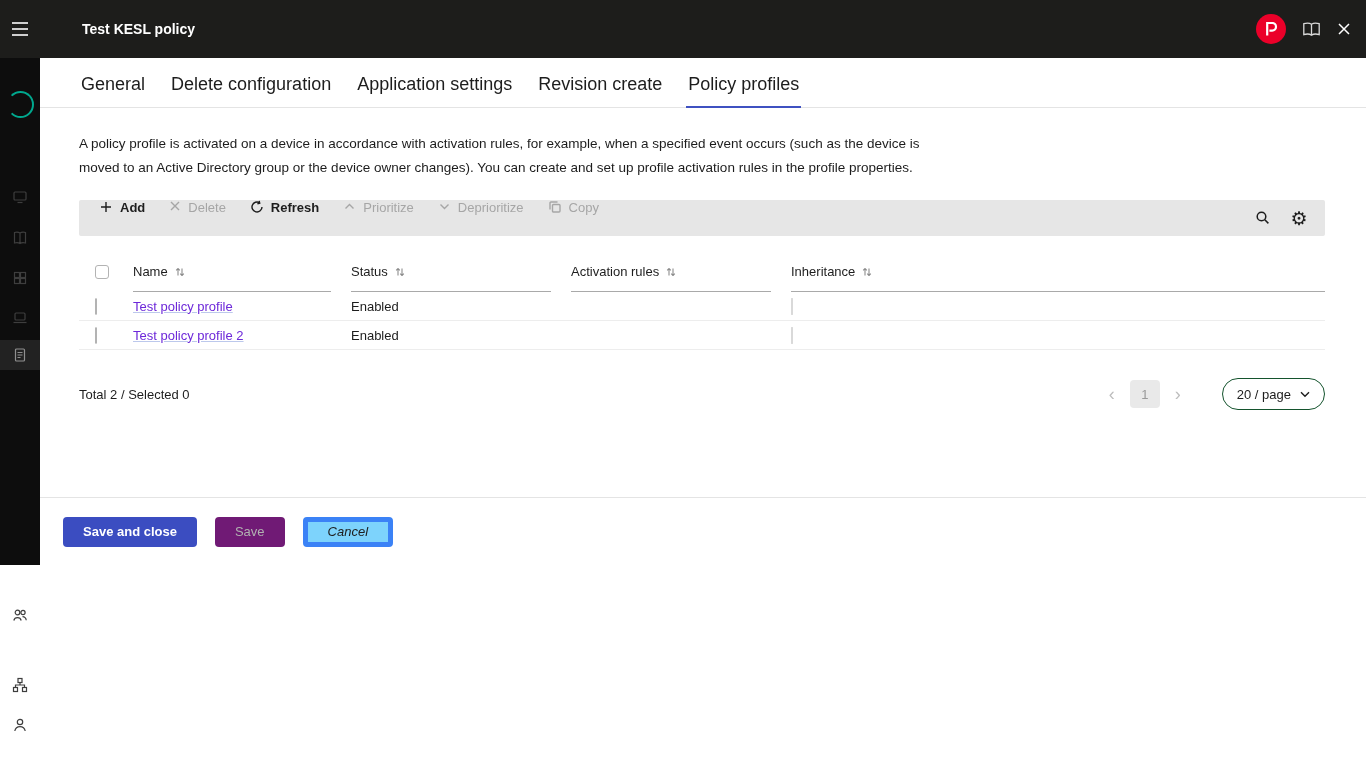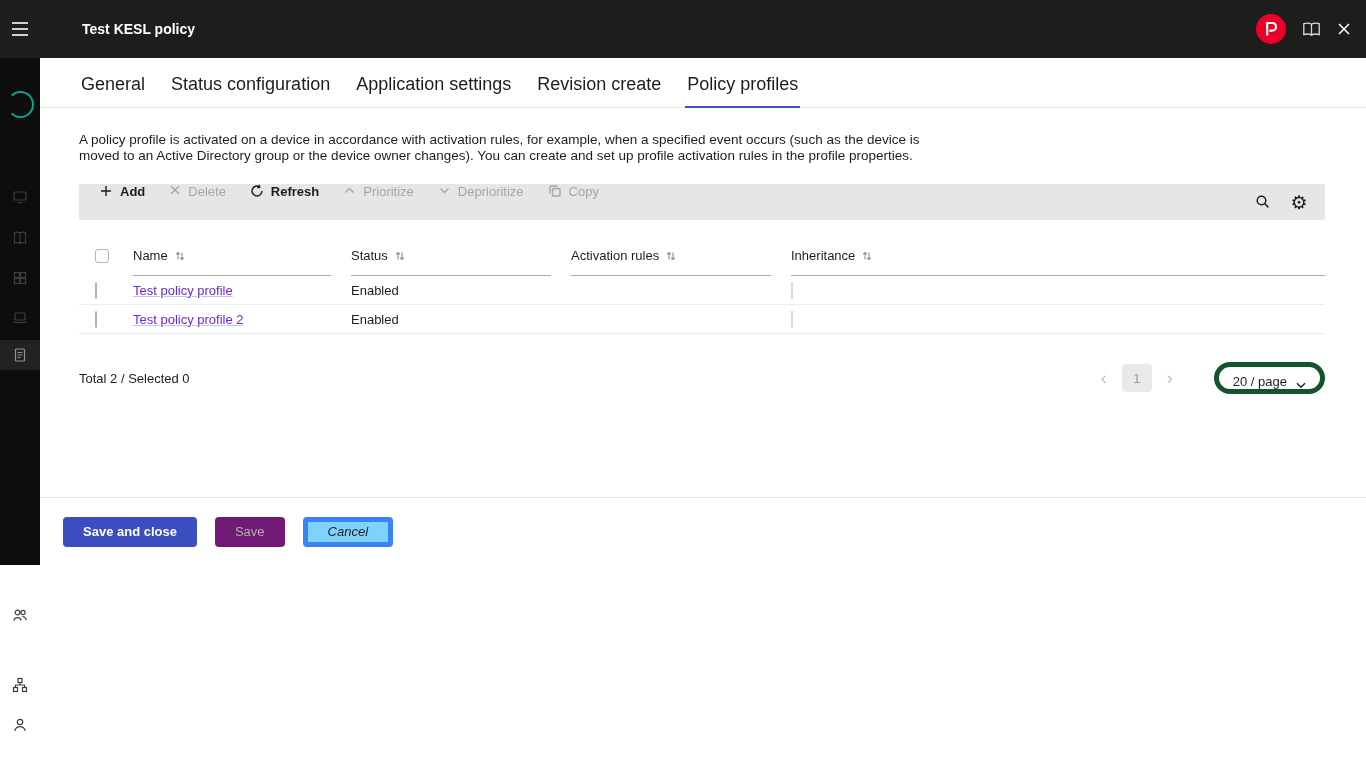--- a/index.html
+++ b/index.html
@@ -25,21 +25,21 @@
   .logo-arc { position:absolute; top:33px; left:7px; width:27px; height:27px; border-radius:50%; border:2px solid #00a88e; border-left-color:transparent; }
 
   
   .main { position:absolute; top:58px; left:40px; right:0; bottom:0; display:flex; flex-direction:column; background:#fff; }
   .content { flex:1 1 auto; overflow:hidden; }
 
   .tabs { display:flex; gap:22px; padding:12px 41px 0 39px; border-bottom:1px solid #e4e4e4; }
   .tab { font-size:18px; color:#1d1d1d; padding:4px 2px 11px; cursor:pointer; white-space:nowrap; }
   .tab.active { border-bottom:2px solid #3f51c1; margin-bottom:-1px; }
 
-  .description { margin:24px 300px 0 39px; max-width:880px; font-size:13.5px; line-height:16px; color:#1d1d1d; }
+  .description { margin:24px 300px 0 39px; max-width:880px; font-size:13.5px; line-height:24px; color:#1d1d1d; }
 
   .toolbar { margin:20px 41px 0 39px; height:36px; background:#e6e6e6; border-radius:2px; display:flex; align-items:center; padding:0 8px; }
   .tbtn { display:flex; align-items:flex-start; gap:7px; font-size:13px; font-weight:bold; padding:0 12px; height:100%; color:#1d1d1d; cursor:pointer; white-space:nowrap; }
   .tbtn svg { stroke:currentColor; fill:none; stroke-width:1.4; }
   .tbtn.disabled { color:#a6a6a6; cursor:default; font-weight:normal; }
   .toolbar-right { margin-left:auto; display:flex; align-items:center; gap:8px; padding-right:4px; }
   .tool-icon { width:28px; height:28px; display:flex; align-items:center; justify-content:center; cursor:pointer; color:#1d1d1d; }
   .tool-icon svg { stroke:#1d1d1d; fill:none; stroke-width:1.5; }
   .gear-glyph { font-size:19px; line-height:1; color:#1d1d1d; }
 
@@ -54,21 +54,21 @@
   .cell.cbcell { padding-left:16px; }
   .cb { width:14px; height:14px; border:1px solid #b3b3b3; border-radius:3px; background:#fff; cursor:pointer; }
   .cb.disabled { background:#d9d9d9; border-color:#d9d9d9; cursor:default; }
   a.rowlink { color:#6d28d9; text-decoration:underline; text-decoration-color:#bcc8ec; cursor:pointer; }
 
   
   .pagination-row { margin:28px 41px 0 39px; display:flex; align-items:center; justify-content:space-between; font-size:13px; }
   .pager { display:flex; align-items:center; gap:8px; }
   .page-chevron { color:#bdbdbd; font-size:18px; width:20px; text-align:center; cursor:pointer; line-height:1; }
   .page-num { min-width:30px; height:28px; background:#e9e9e9; border-radius:4px; color:#9a9a9a; display:flex; align-items:center; justify-content:center; cursor:pointer; }
-  .page-size { margin-left:26px; height:32px; border:5px solid #14532d; border-radius:16px; padding:0 14px; display:flex; align-items:flex-end; gap:9px; color:#1d1d1d; cursor:pointer; background:#fff; }
+  .page-size { margin-left:26px; height:32px; border:1px solid #14532d; border-radius:16px; padding:0 14px; display:flex; align-items:center; gap:9px; color:#1d1d1d; cursor:pointer; background:#fff; }
   .page-size svg { stroke:#1d1d1d; fill:none; stroke-width:1.4; }
 
   
   .footerbar { flex:0 0 auto; height:68px; border-top:1px solid #e4e4e4; display:flex; align-items:center; padding-left:23px; gap:18px; background:#fff; }
   .btn { height:30px; border-radius:4px; font-size:13px; display:inline-flex; align-items:center; justify-content:center; padding:0 20px; border:none; cursor:pointer; font-family:inherit; white-space:nowrap; }
   .btn-primary { background:#3b4dc1; color:#fff; font-weight:bold; }
   .btn-disabled { background:#701a75; color:#b1b1b1; cursor:default;text-align:right; }
   .btn-outline { background:#7dd3fc; border:5px solid #3b82f6; color:#1d1d1d;font-style:italic; }
 </style>
 </head>
@@ -158,21 +158,21 @@
           <path d="M2.8 14a5.3 5.3 0 0 1 10.4 0"></path>
         </svg>
     </div>
   </aside>
 
   <div class="main">
     <div class="content">
 
       <nav class="tabs">
         <span class="tab">General</span>
-        <span class="tab">Status configuration</span>
+        <span class="tab">Delete configuration</span>
         <span class="tab">Application settings</span>
         <span class="tab">Revision create</span>
         <span class="tab active">Policy profiles</span>
       </nav>
 
       <p class="description">A policy profile is activated on a device in accordance with activation rules, for example, when a specified event occurs (such as the device is moved to an Active Directory group or the device owner changes). You can create and set up profile activation rules in the profile properties.</p>
 
       <div class="toolbar">
         <div class="tbtn">
           <svg width="14" height="14" viewBox="0 0 14 14">

